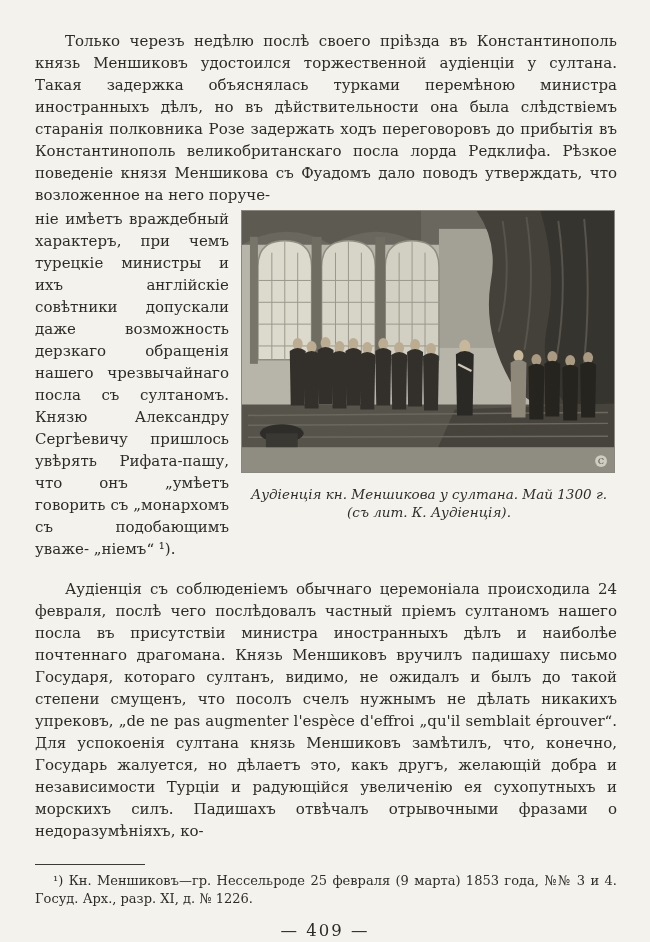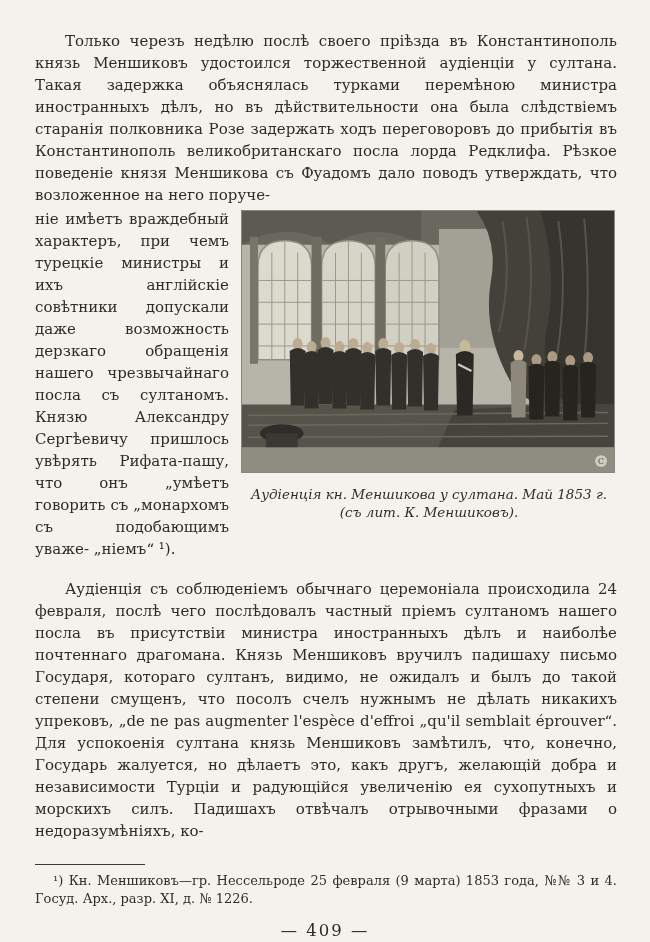--- a/index.html
+++ b/index.html
@@ -152,22 +152,22 @@
         <use href="#fig-light" x="278" y="208"></use>
         <use href="#fig-darker" x="296" y="210"></use>
         <use href="#fig-darker" x="312" y="207"></use>
         <use href="#fig-darker" x="330" y="211"></use>
         <use href="#fig-darker" x="348" y="208"></use>
 
         <circle cx="361" cy="252" r="6" fill="#cfccc1"></circle>
         <text x="361" y="255" font-size="8" text-anchor="middle" fill="#4a473f" font-family="DejaVu Serif, serif">C</text>
       </svg>
       <figcaption>
-        <div>Аудіенція кн. Меншикова у султана. Май 1853 г.</div>
-        <div>(съ лит. К. Меншиковъ).</div>
+        <div>Аудіенція кн. Меншикова у султана. Май 1300 г.</div>
+        <div>(съ лит. К. Аудіенція).</div>
       </figcaption>
     </figure>
   </div>
 
   <p class="body-text indent para2">Аудіенція съ соблюденіемъ обычнаго церемоніала происходила 24 февраля, послѣ чего послѣдовалъ частный пріемъ султаномъ нашего посла въ присутствіи министра иностранныхъ дѣлъ и наиболѣе почтеннаго драгомана. Князь Меншиковъ вручилъ падишаху письмо Государя, котораго султанъ, видимо, не ожидалъ и былъ до такой степени смущенъ, что посолъ счелъ нужнымъ не дѣлать никакихъ упрековъ, „de ne pas augmenter l'espèce d'effroi „qu'il semblait éprouver“. Для успокоенія султана князь Меншиковъ замѣтилъ, что, конечно, Государь жалуется, но дѣлаетъ это, какъ другъ, желающій добра и независимости Турціи и радующійся увеличенію ея сухопутныхъ и морскихъ силъ. Падишахъ отвѣчалъ отрывочными фразами о недоразумѣніяхъ, ко-</p>
 
   <div class="footnote-rule"></div>
 
   <p class="footnote">¹) Кн. Меншиковъ—гр. Нессельроде 25 февраля (9 марта) 1853 года, №№ 3 и 4. Госуд. Арх., разр. XI, д. № 1226.</p>
 

